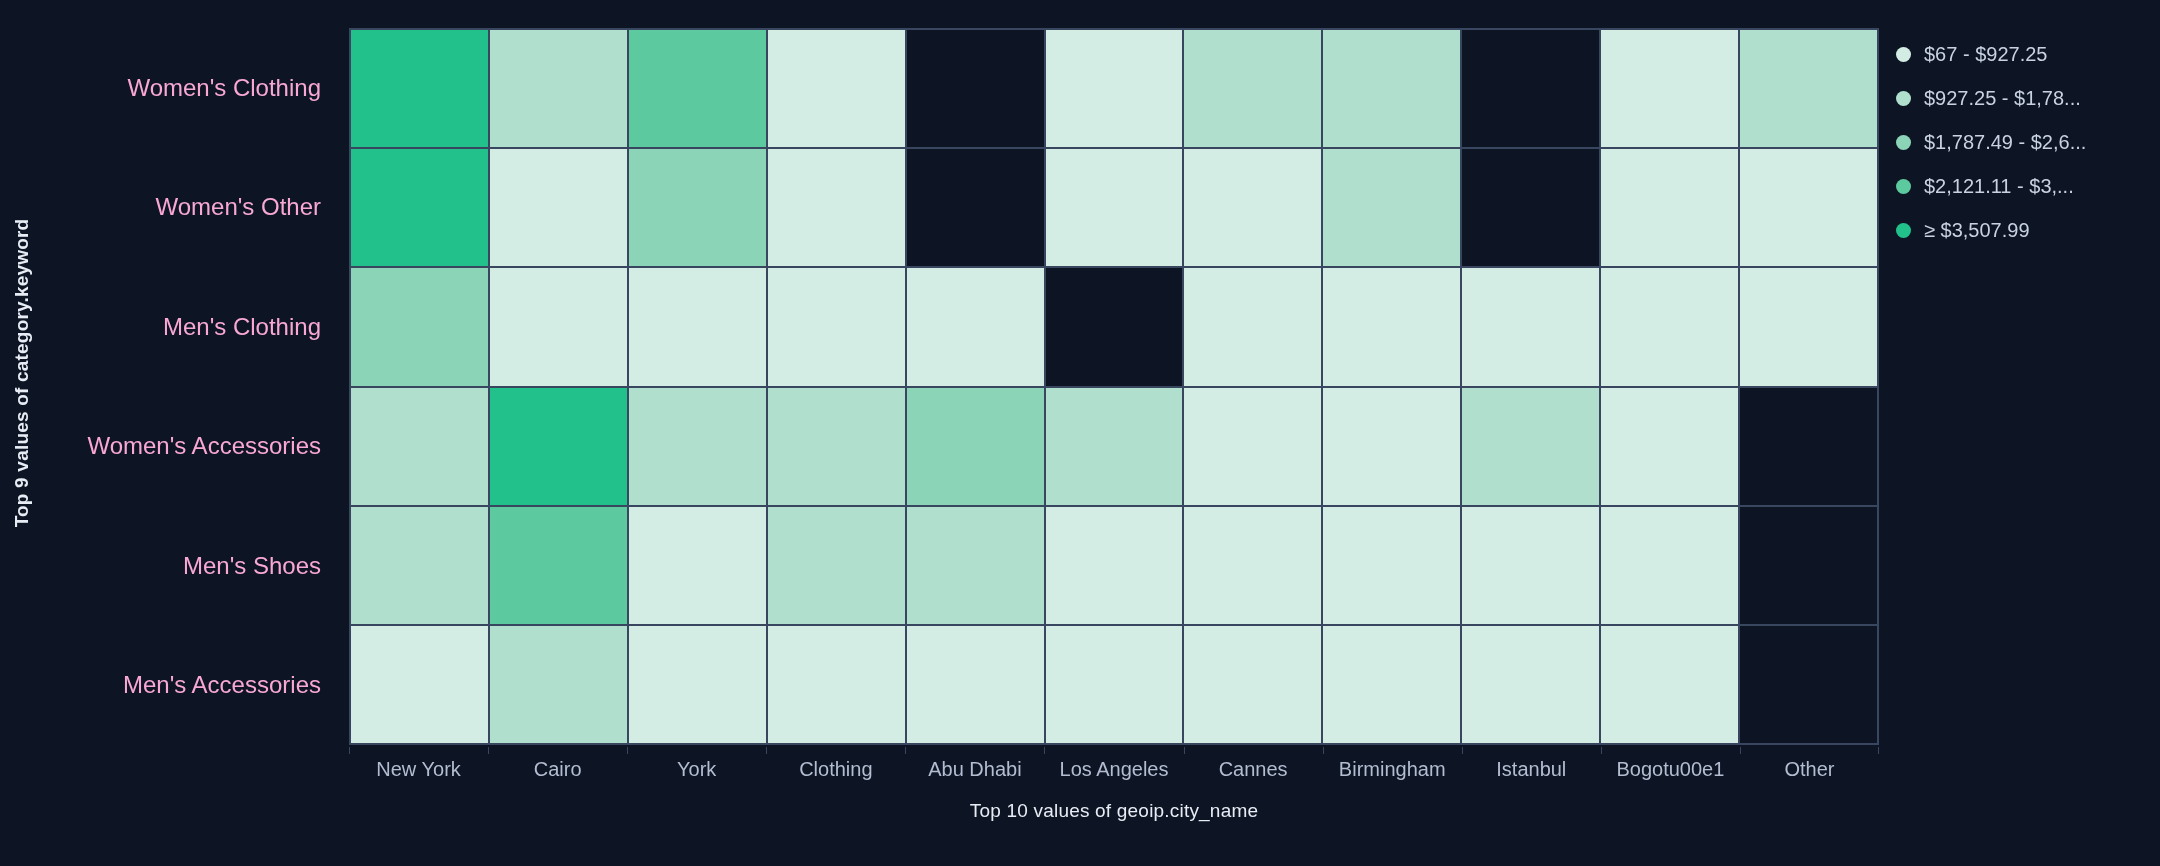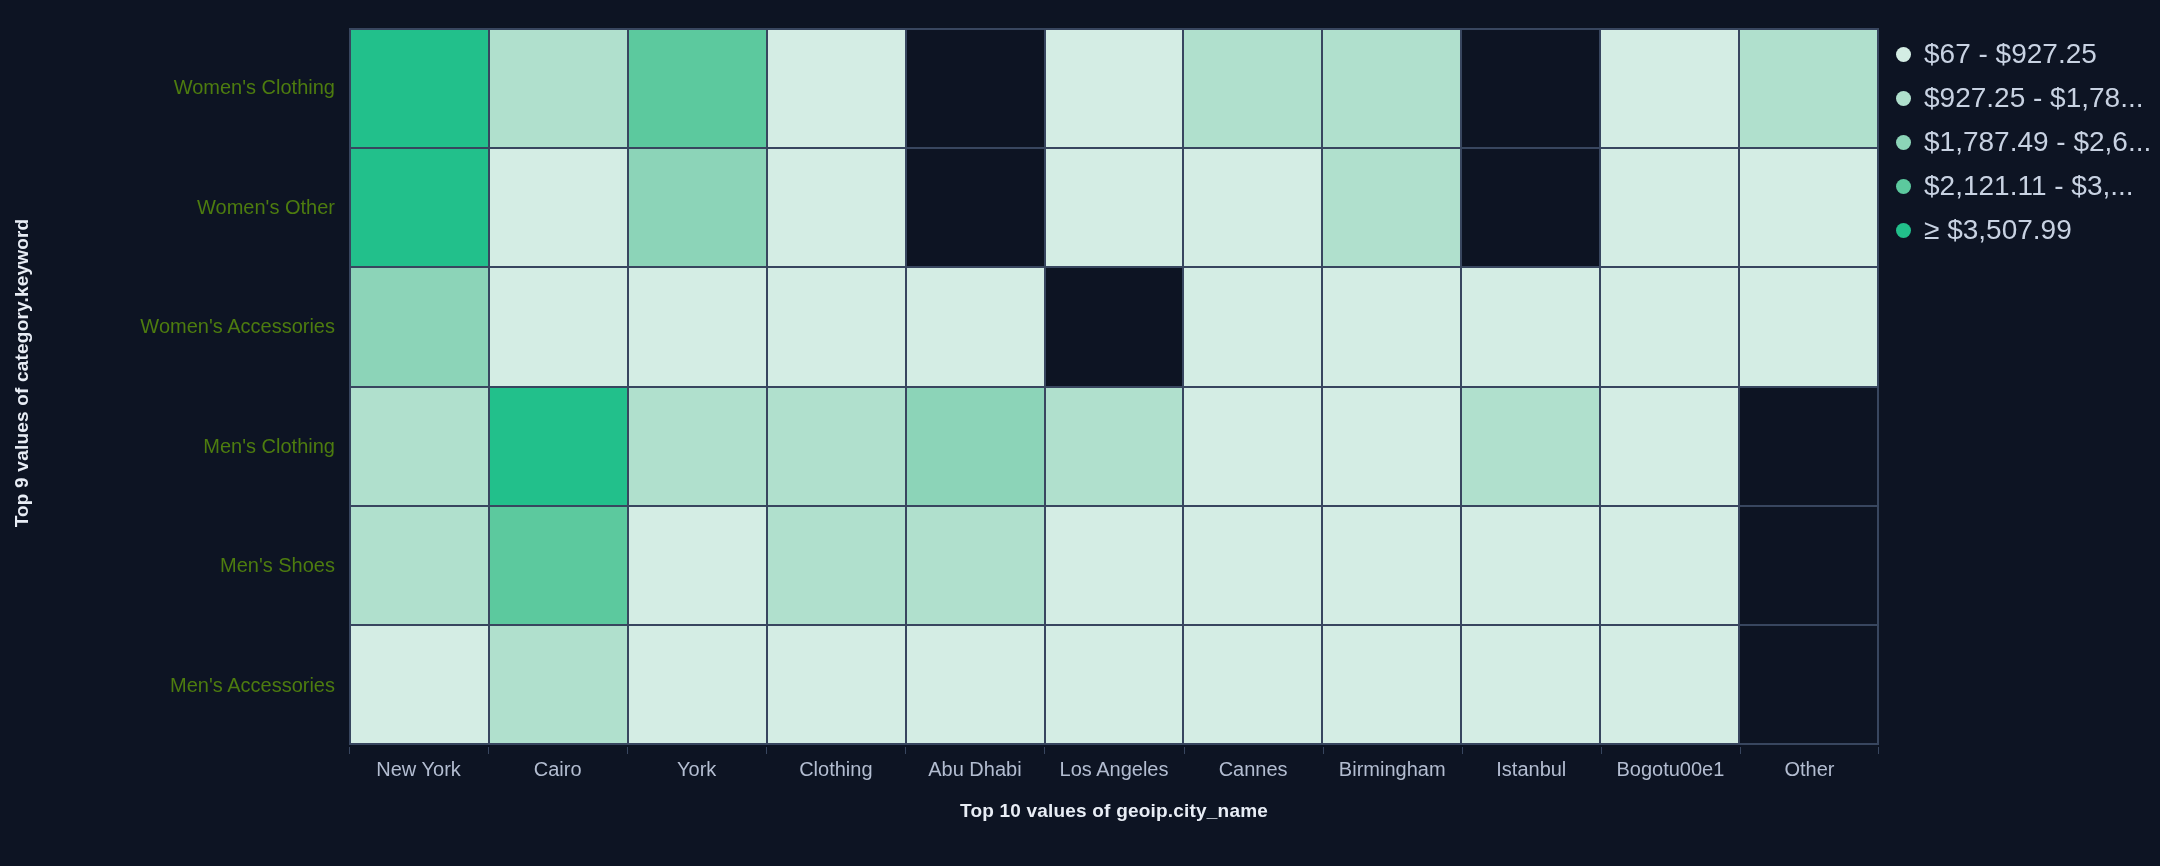--- a/index.html
+++ b/index.html
@@ -46,23 +46,23 @@
     width: 305px;
     height: 717px;
     display: flex;
     flex-direction: column;
   }
   .y-tick {
     flex: 1 1 0;
     display: flex;
     align-items: center;
     justify-content: flex-end;
-    padding-right: 14px;
-    color: #4d7c0f;
-    font-size: 20px;
+    padding-right: 28px;
+    color: #f9a8d4;
+    font-size: 24px;
     white-space: nowrap;
   }
 
   
   .grid-wrap {
     position: absolute;
     left: 349px;
     top: 28px;
     width: 1530px;
     height: 717px;
@@ -131,21 +131,21 @@
 
   
   .x-axis-title {
     position: absolute;
     left: 349px;
     top: 800px;
     width: 1530px;
     text-align: center;
     color: #e8edf5;
     font-size: 19px;
-    font-weight: bold;
+    font-weight: normal;
     letter-spacing: 0.2px;
   }
 
   
   .legend {
     position: absolute;
     left: 1896px;
     top: 32px;
     width: 260px;
     display: flex;
@@ -158,39 +158,39 @@
   }
   .legend-swatch {
     width: 15px;
     height: 15px;
     border-radius: 50%;
     flex: 0 0 auto;
     margin-right: 13px;
   }
   .legend-label {
     color: #c8d2e2;
-    font-size: 28px;
+    font-size: 20px;
     white-space: nowrap;
     overflow: hidden;
   }
 </style>
 </head>
 <body>
 
 <div id="root">
 
   <div class="y-axis-title">
     <span>Top 9 values of category.keyword</span>
   </div>
 
   <div class="y-ticks" id="y-ticks">
       <div class="y-tick">Women's Clothing</div>
       <div class="y-tick">Women's Other</div>
+      <div class="y-tick">Men's Clothing</div>
       <div class="y-tick">Women's Accessories</div>
-      <div class="y-tick">Men's Clothing</div>
       <div class="y-tick">Men's Shoes</div>
       <div class="y-tick">Men's Accessories</div>
     </div>
 
   <div class="grid-wrap">
     <div class="grid-inner" id="grid-inner">
         <div class="grid-row">
           <div class="cell" style="background: rgb(34, 192, 139);"></div>
           <div class="cell" style="background: rgb(176, 224, 205);"></div>
           <div class="cell" style="background: rgb(92, 201, 158);"></div>

